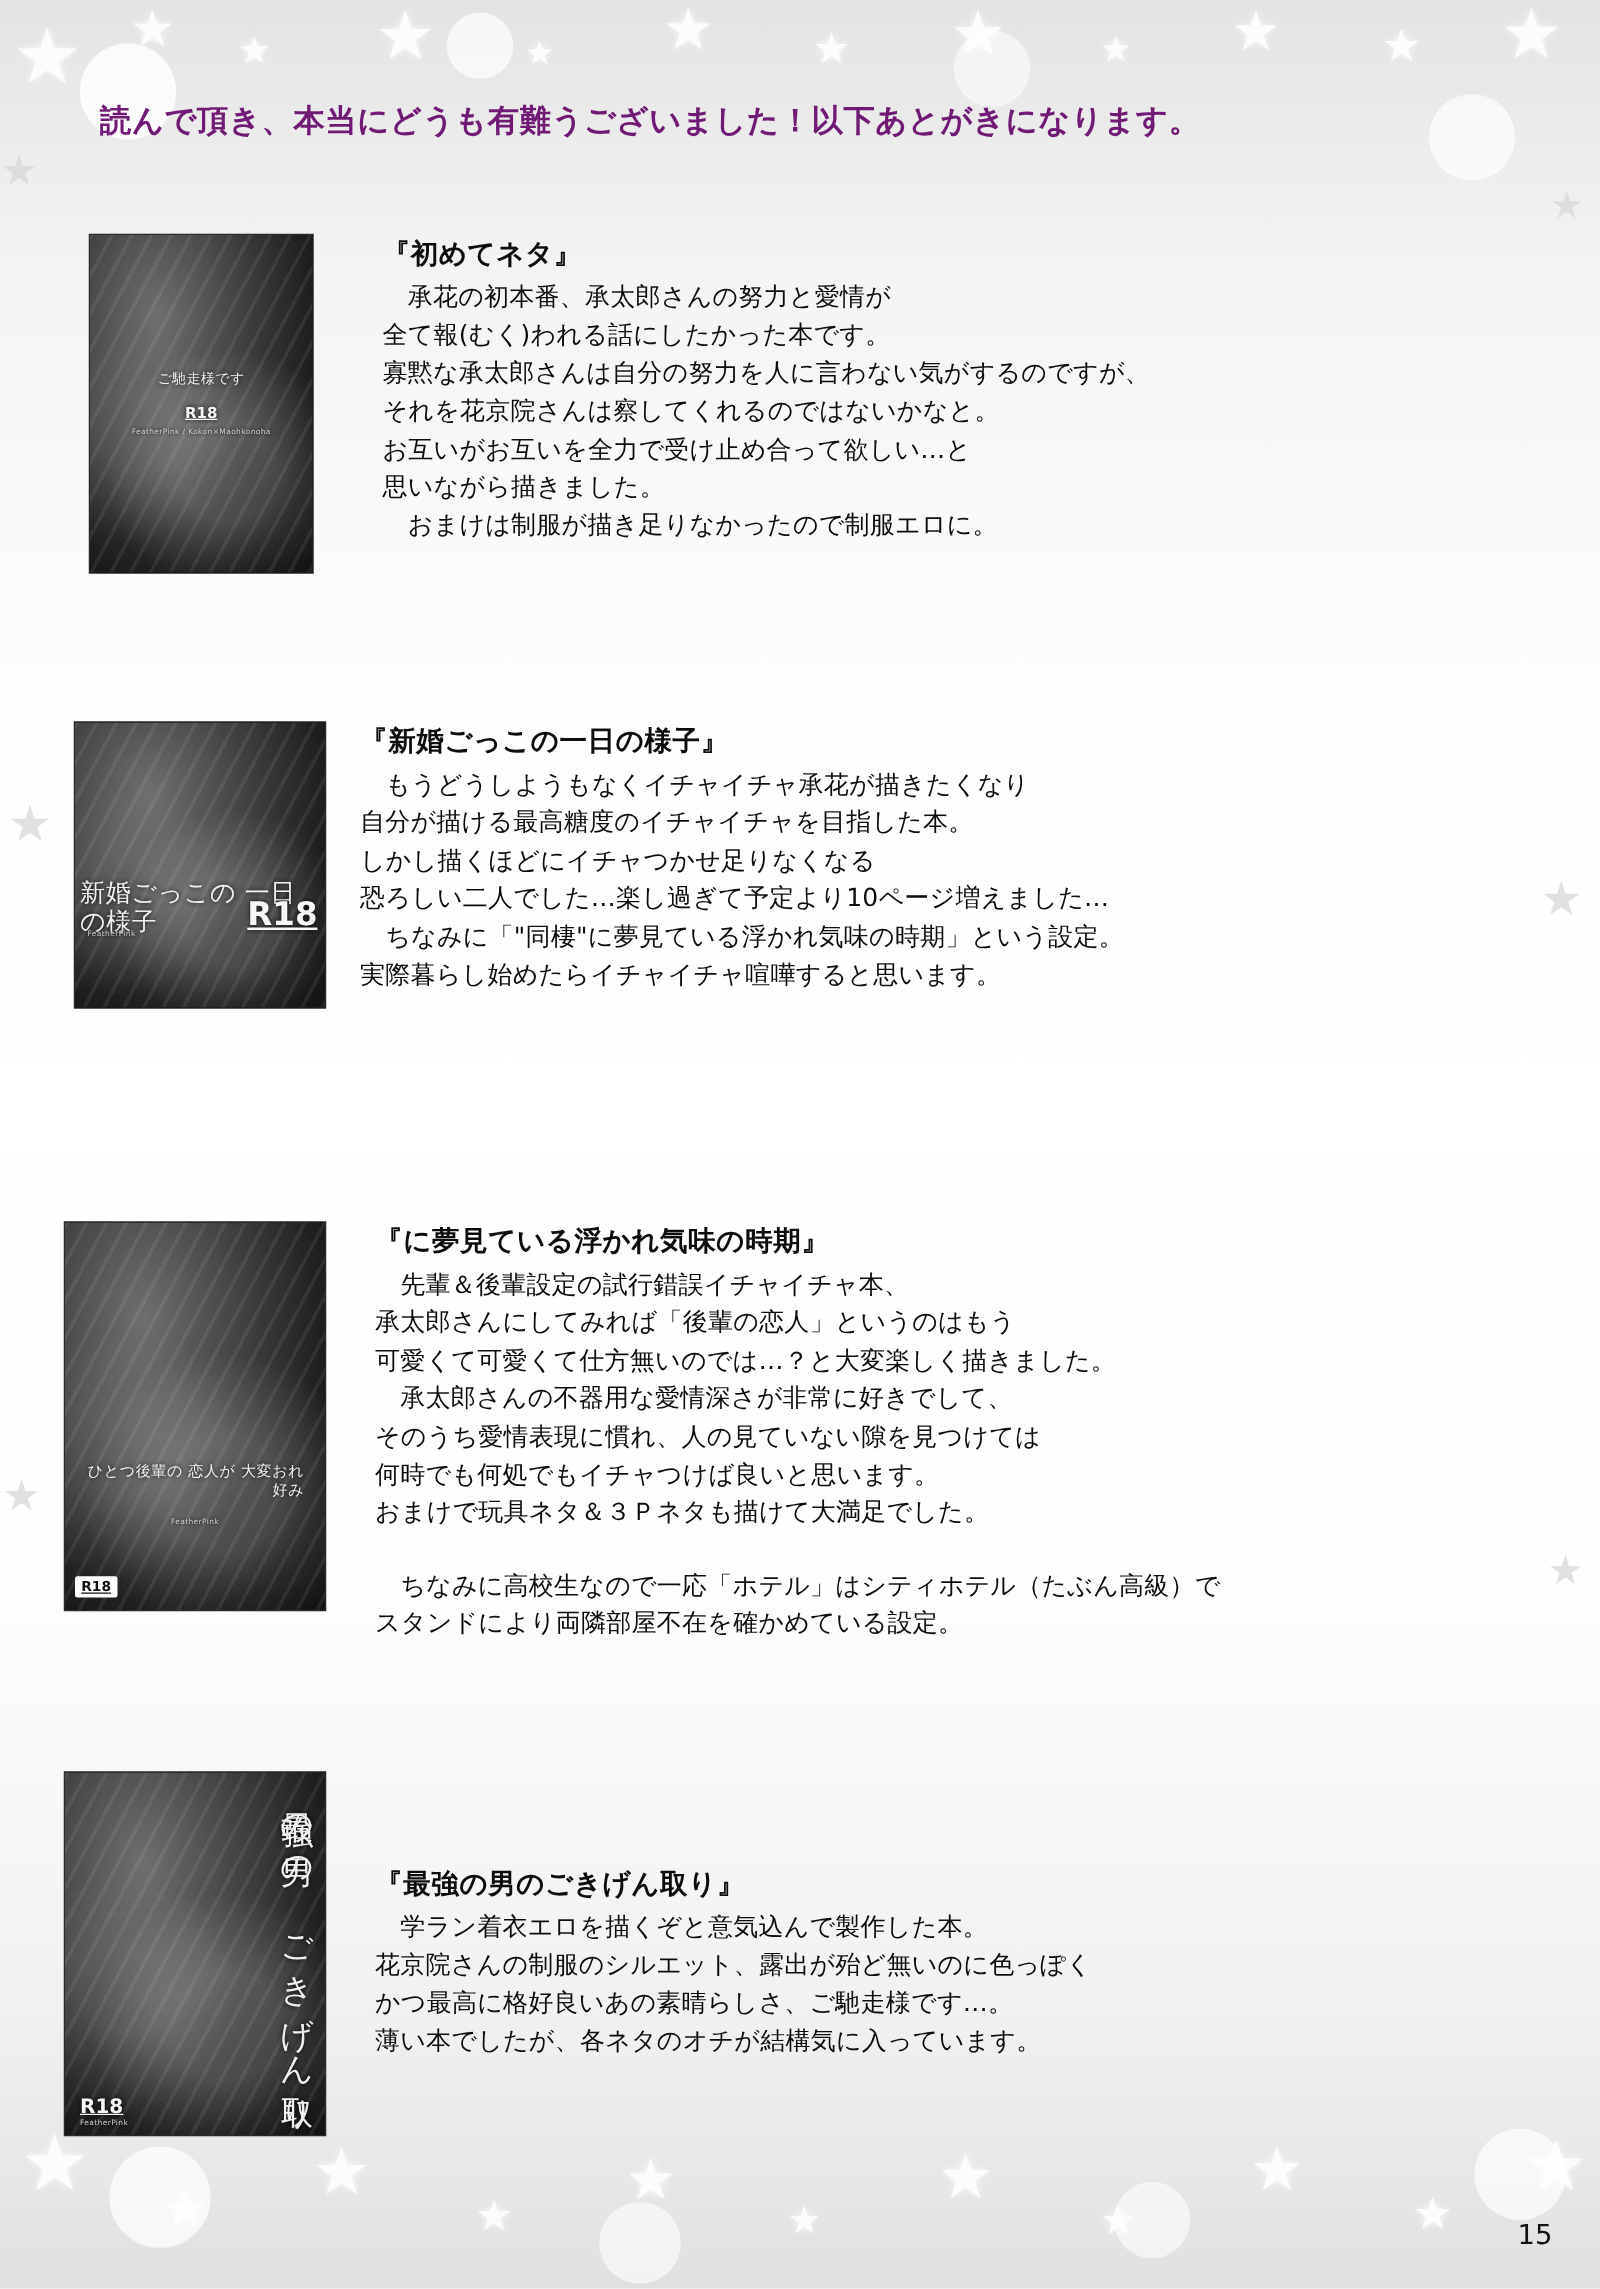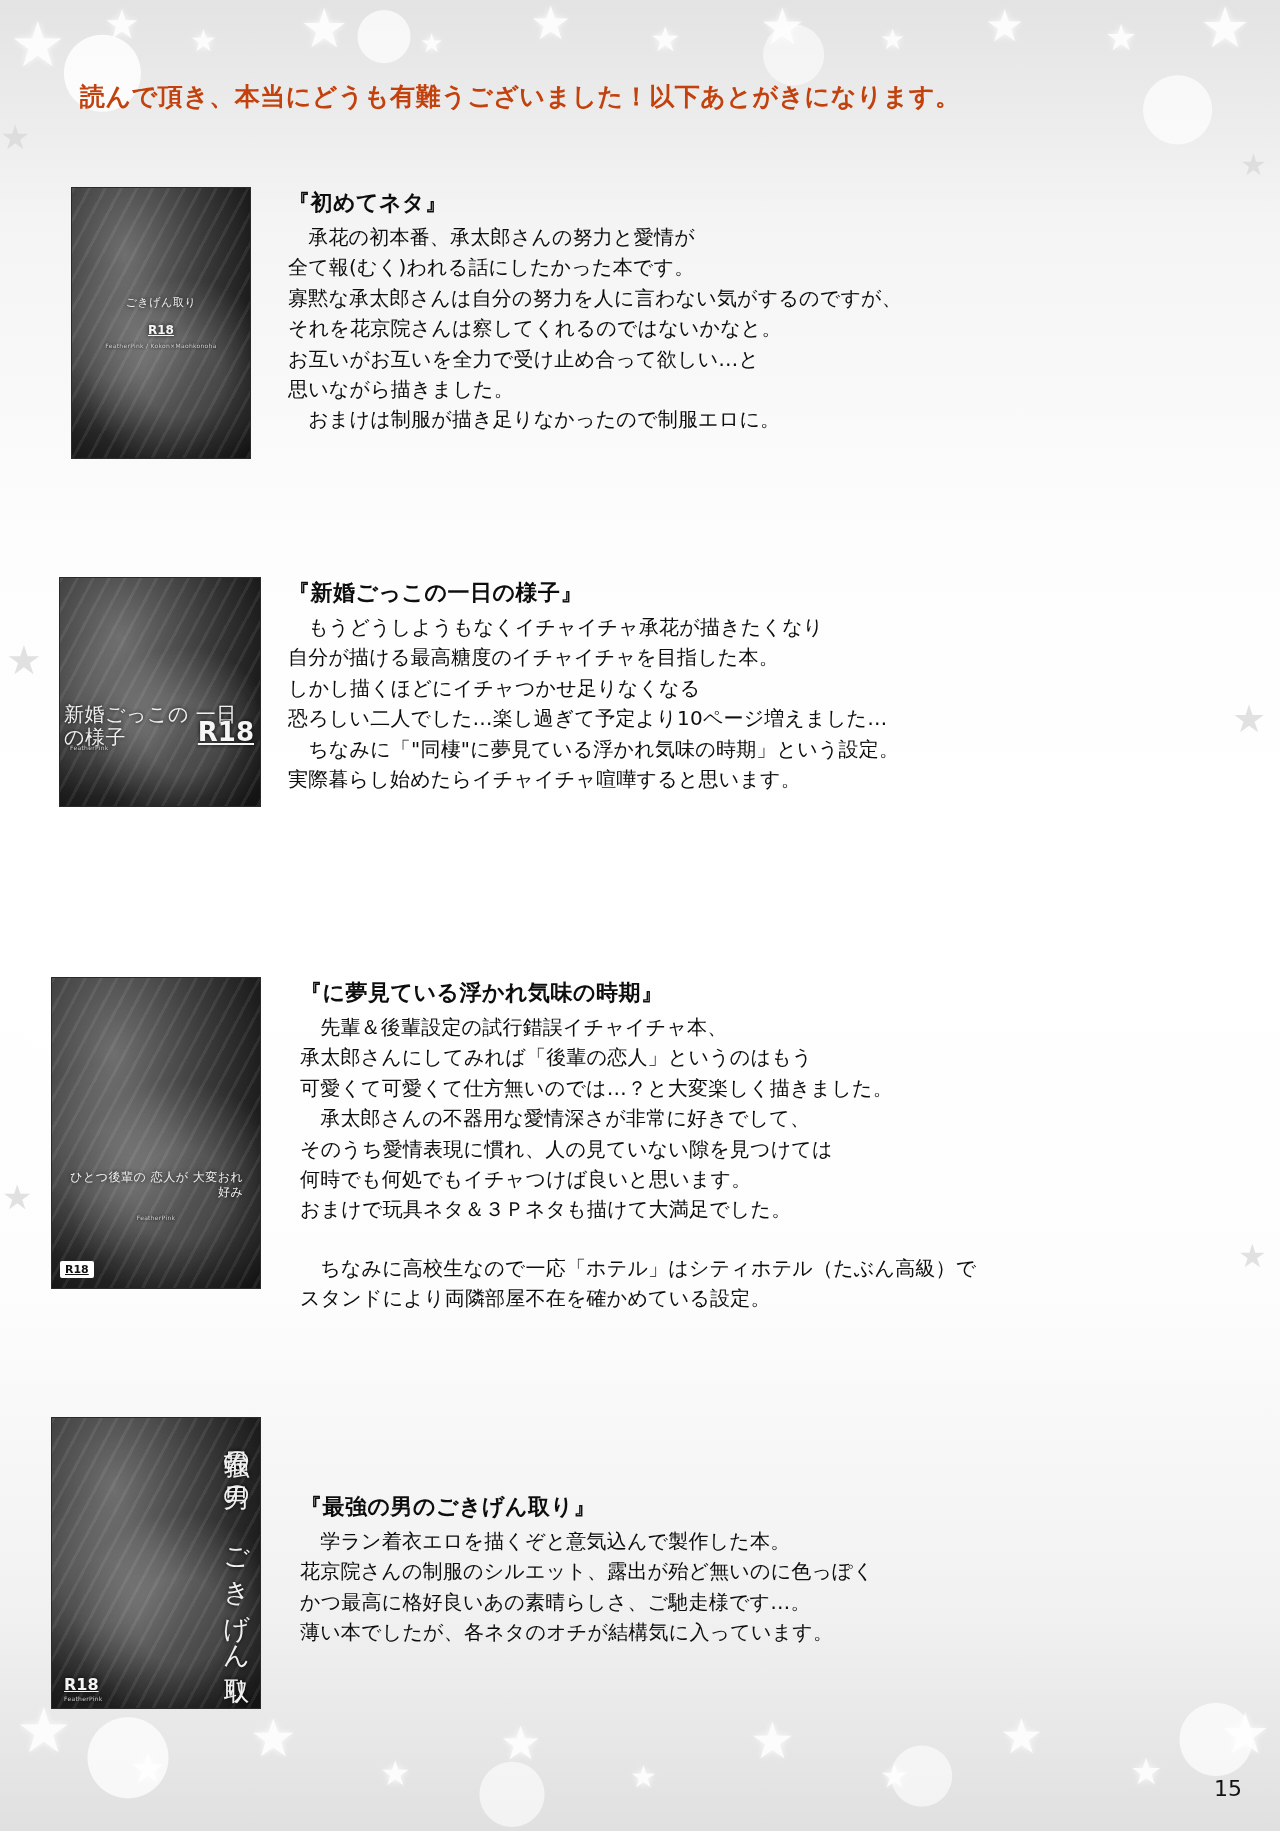--- a/index.html
+++ b/index.html
@@ -47,21 +47,21 @@
     inset: 0;
   }
 
   .headline {
     position: absolute;
     left: 80px;
     top: 80px;
     width: 1120px;
     font-size: 25px;
     font-weight: bold;
-    color: #c2410c;
+    color: #701a75;
     letter-spacing: 0.5px;
     white-space: nowrap;
   }
 
   .entry {
     position: absolute;
     display: flex;
     align-items: flex-start;
   }
 
@@ -201,25 +201,25 @@
   <div class="star" style="left:1130px;top:1754px;font-size:36px;">★</div>
   <div class="star" style="left:1220px;top:1706px;font-size:56px;">★</div>
 
   <div class="content">
 
     <div class="headline">読んで頂き、本当にどうも有難うございました！以下あとがきになります。</div>
 
     <div class="entry" style="left:72px;top:188px;width:1140px;">
       <div class="cover cover-1" style="width:178px;height:270px;">
         <div class="art"></div>
-        <div class="cov-title">ごきげん取り</div>
+        <div class="cov-title">ご馳走様です</div>
         <div class="cov-rating">R18</div>
         <div class="cov-credit">FeatherPink / Kokon×Maohkonoha</div>
       </div>
-      <div class="block" style="margin-left:38px;">
+      <div class="block" style="margin-left:56px;">
         <h3>『初めてネタ』</h3>
         <p>　承花の初本番、承太郎さんの努力と愛情が
 全て報(むく)われる話にしたかった本です。
 寡黙な承太郎さんは自分の努力を人に言わない気がするのですが、
 それを花京院さんは察してくれるのではないかなと。
 お互いがお互いを全力で受け止め合って欲しい…と
 思いながら描きました。
 　おまけは制服が描き足りなかったので制服エロに。</p>
       </div>
     </div>

